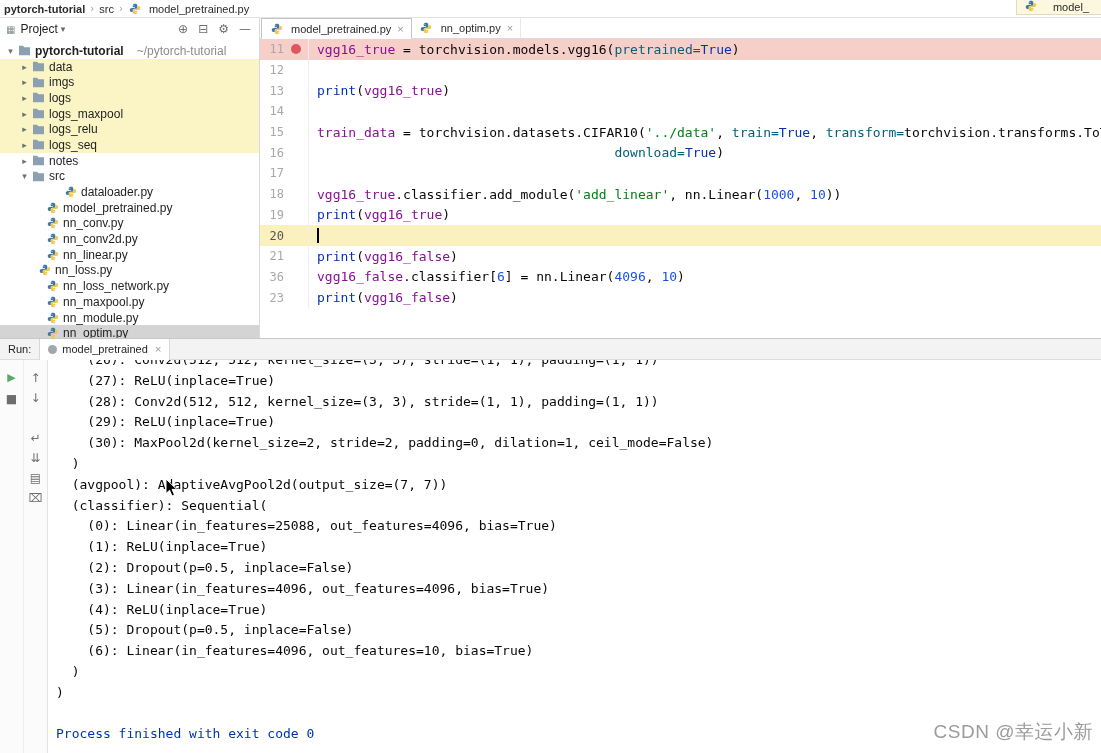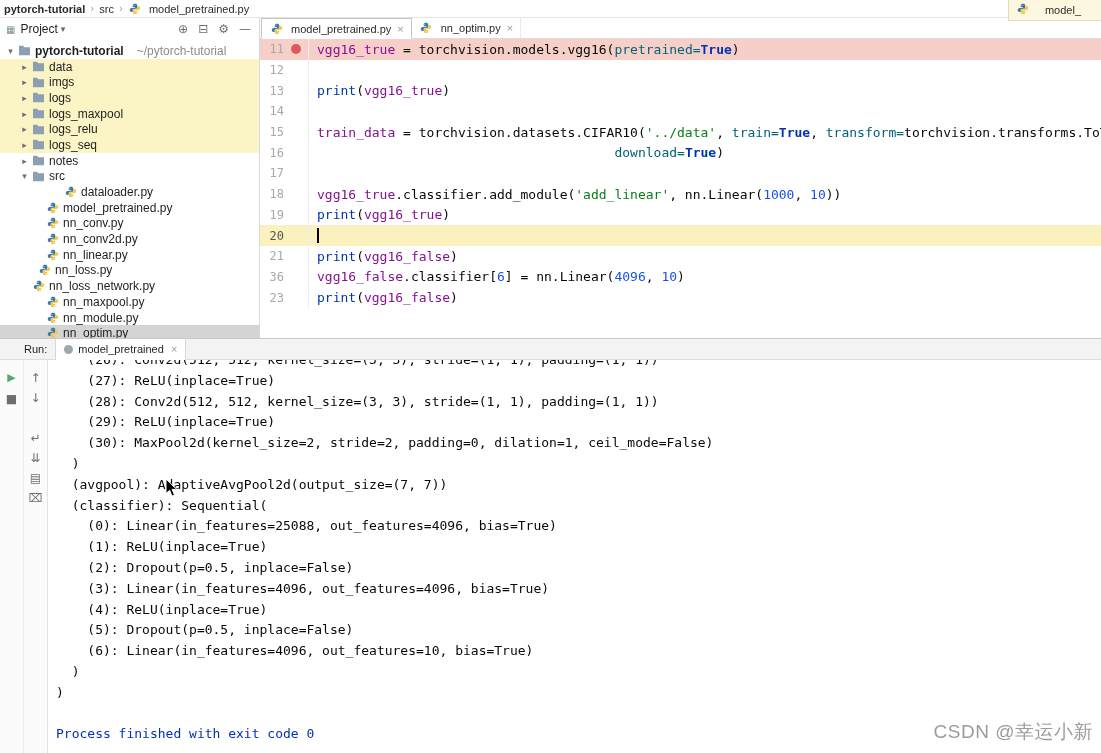--- a/index.html
+++ b/index.html
@@ -6,21 +6,21 @@
   html,body{margin:0;padding:0}
   body{width:1101px;height:753px;overflow:hidden;background:#fff;font-family:"Liberation Sans",sans-serif}
   .app{position:relative;width:1101px;height:753px;font-size:12px;color:#1f1f1f;background:#fca5a5}
 
   
   .breadcrumb-bar{height:18px;display:flex;align-items:center;background:#fff;border-bottom:1px solid #e3e3e3;padding-left:4px;position:relative;z-index:5}
   .crumbs{display:flex;align-items:center;height:100%}
   .crumb{display:flex;align-items:center;gap:3px;font-size:11px;color:#2b2b2b;cursor:default}
   .crumb.bold{font-weight:bold}
   .crumb-sep{color:#9aa0a6;font-size:10px;margin:0 5px;font-family:"DejaVu Sans",sans-serif}
-  .corner-frag{position:absolute;right:0;top:0;height:21px;display:flex;align-items:center;gap:16px;background:#fcf7df;border-left:1px solid #e2dbbe;border-bottom:1px solid #e2dbbe;padding:0 20px 0 8px;font-size:11px;color:#2b2b2b}
+  .corner-frag{position:absolute;right:0;top:0;height:15px;display:flex;align-items:center;gap:16px;background:#fcf7df;border-left:1px solid #e2dbbe;border-bottom:1px solid #e2dbbe;padding:0 12px 0 8px;font-size:11px;color:#2b2b2b}
 
   
   .main{display:flex;height:320px}
   .project-panel{width:260px;flex:none;border-right:1px solid #d9d9d9;display:flex;flex-direction:column;background:#fff}
   .pp-header{height:22px;flex:none;display:flex;align-items:center;padding:0 8px 0 6px;gap:5px}
   .pp-tool-icon{color:#7f8b91;font-size:10px;font-family:"DejaVu Sans",sans-serif}
   .pp-title{display:flex;align-items:center;gap:3px;font-size:12px;color:#1f1f1f;cursor:pointer}
   .pp-caret{font-size:9px;color:#666;font-family:"DejaVu Sans",sans-serif}
   .pp-icons{margin-left:auto;display:flex;align-items:center;gap:10px;color:#6e6e6e;font-size:12px;font-family:"DejaVu Sans",sans-serif}
   .pp-icons span{cursor:pointer;line-height:1}
@@ -48,28 +48,28 @@
   .code-row.bg-breakpoint{background:var(--c-bp-line,#f7cfc9)}
   .code-row.bg-caret{background:var(--c-caret-line,#fbf1be)}
   .gutter{width:49px;flex:none;height:100%;display:flex;align-items:center;justify-content:flex-end;padding-right:24px;color:#a8a8a8;font-size:12px;position:relative;border-right:1px solid #efefef;cursor:pointer}
   .bg-caret .gutter{color:#555}
   .bp-dot{position:absolute;right:7px;top:50%;margin-top:-5px;width:10px;height:10px;border-radius:50%;background:var(--c-bp-red,#db5860)}
   .code{flex:1;min-width:0;overflow:hidden;white-space:pre;padding-left:8px}
   .caret-bar{display:inline-block;width:1.6px;height:15px;background:#000;vertical-align:-2px}
   .seg-plain{color:#080808}
   .seg-var{color:var(--c-var,#871094)}
   .seg-builtin{color:var(--c-kw,#0033b3)}
-  .seg-kw{color:var(--c-kw,#0033b3);font-weight:bold}
+  .seg-kw{color:var(--c-kw,#0033b3);font-weight:normal}
   .seg-str{color:var(--c-str,#067d17)}
   .seg-num{color:var(--c-num,#1750eb)}
   .seg-arg{color:var(--c-arg,#00627a)}
 
   
   .run-panel{height:415px;flex:none;border-top:1px solid #c8c8c8;display:flex;flex-direction:column;position:relative;background:#fff}
-  .run-header{height:21px;flex:none;display:flex;align-items:center;background:#f3f3f3;border-bottom:1px solid #ddd;padding-left:24px;gap:8px;font-size:11px}
+  .run-header{height:21px;flex:none;display:flex;align-items:center;background:#f3f3f3;border-bottom:1px solid #ddd;padding-left:8px;gap:8px;font-size:11px}
   .run-label{color:#1f1f1f}
   .run-tab{display:flex;align-items:center;gap:5px;height:21px;padding:0 8px;background:#fff;border-left:1px solid #d8d8d8;border-right:1px solid #d8d8d8;cursor:pointer;font-size:11px}
   .run-config-icon{width:9px;height:9px;border-radius:50%;background:#9fa7ad;flex:none}
   .run-body{flex:1;display:flex;min-height:0}
   .rb-col{flex:none;display:flex;flex-direction:column;align-items:center;padding-top:12px;background:#fbfbfb}
   .rb-col1{width:24px;border-right:1px solid #ededed;gap:10px}
   .rb-col2{width:24px;border-right:1px solid #e3e3e3;gap:8px}
   .rb-icon{font-size:12px;color:#6e6e6e;cursor:pointer;line-height:1;font-family:"DejaVu Sans",sans-serif}
   .rb-icon.green{color:var(--c-run-green,#59a869);font-size:11px}
   .rb-spacer{height:12px}
@@ -265,21 +265,21 @@
           <div class="tree-row" style="padding-left: 24px;">
             <span class="tr-chevron"></span>
             <span class="tr-icon">
               <svg width="12" height="12" viewBox="0 0 16 16" aria-hidden="true">
     <path fill="#3B77A8" d="M8 1C6 1 5 1.9 5 3.2V5.8h3v.8H3.8C2.2 6.6 1 7.7 1 9.3s1.2 2.7 2.8 2.7H5v-1.6C5 8.9 6.2 7.8 7.7 7.8H11V3.2C11 1.9 10 1 8 1zM6.6 2.3c.4 0 .7.3.7.7s-.3.7-.7.7-.7-.3-.7-.7.3-.7.7-.7z"></path>
     <path fill="#F2C94C" d="M8 15c2 0 3-.9 3-2.2v-2.6H8v-.8h4.2c1.6 0 2.8-1.1 2.8-2.7S13.8 4 12.2 4H11v1.6C11 7.1 9.8 8.2 8.3 8.2H5v4.6C5 14.1 6 15 8 15zm1.4-1.3c-.4 0-.7-.3-.7-.7s.3-.7.7-.7.7.3.7.7-.3.7-.7.7z"></path>
   </svg>
             </span>
             <span class="tr-label">nn_loss.py</span>
           </div>
-          <div class="tree-row" style="padding-left: 18px;">
+          <div class="tree-row" style="padding-left: 32px;">
             <span class="tr-chevron"></span>
             <span class="tr-icon">
               <svg width="12" height="12" viewBox="0 0 16 16" aria-hidden="true">
     <path fill="#3B77A8" d="M8 1C6 1 5 1.9 5 3.2V5.8h3v.8H3.8C2.2 6.6 1 7.7 1 9.3s1.2 2.7 2.8 2.7H5v-1.6C5 8.9 6.2 7.8 7.7 7.8H11V3.2C11 1.9 10 1 8 1zM6.6 2.3c.4 0 .7.3.7.7s-.3.7-.7.7-.7-.3-.7-.7.3-.7.7-.7z"></path>
     <path fill="#F2C94C" d="M8 15c2 0 3-.9 3-2.2v-2.6H8v-.8h4.2c1.6 0 2.8-1.1 2.8-2.7S13.8 4 12.2 4H11v1.6C11 7.1 9.8 8.2 8.3 8.2H5v4.6C5 14.1 6 15 8 15zm1.4-1.3c-.4 0-.7-.3-.7-.7s.3-.7.7-.7.7.3.7.7-.3.7-.7.7z"></path>
   </svg>
             </span>
             <span class="tr-label">nn_loss_network.py</span>
           </div>
           <div class="tree-row" style="padding-left: 32px;">

